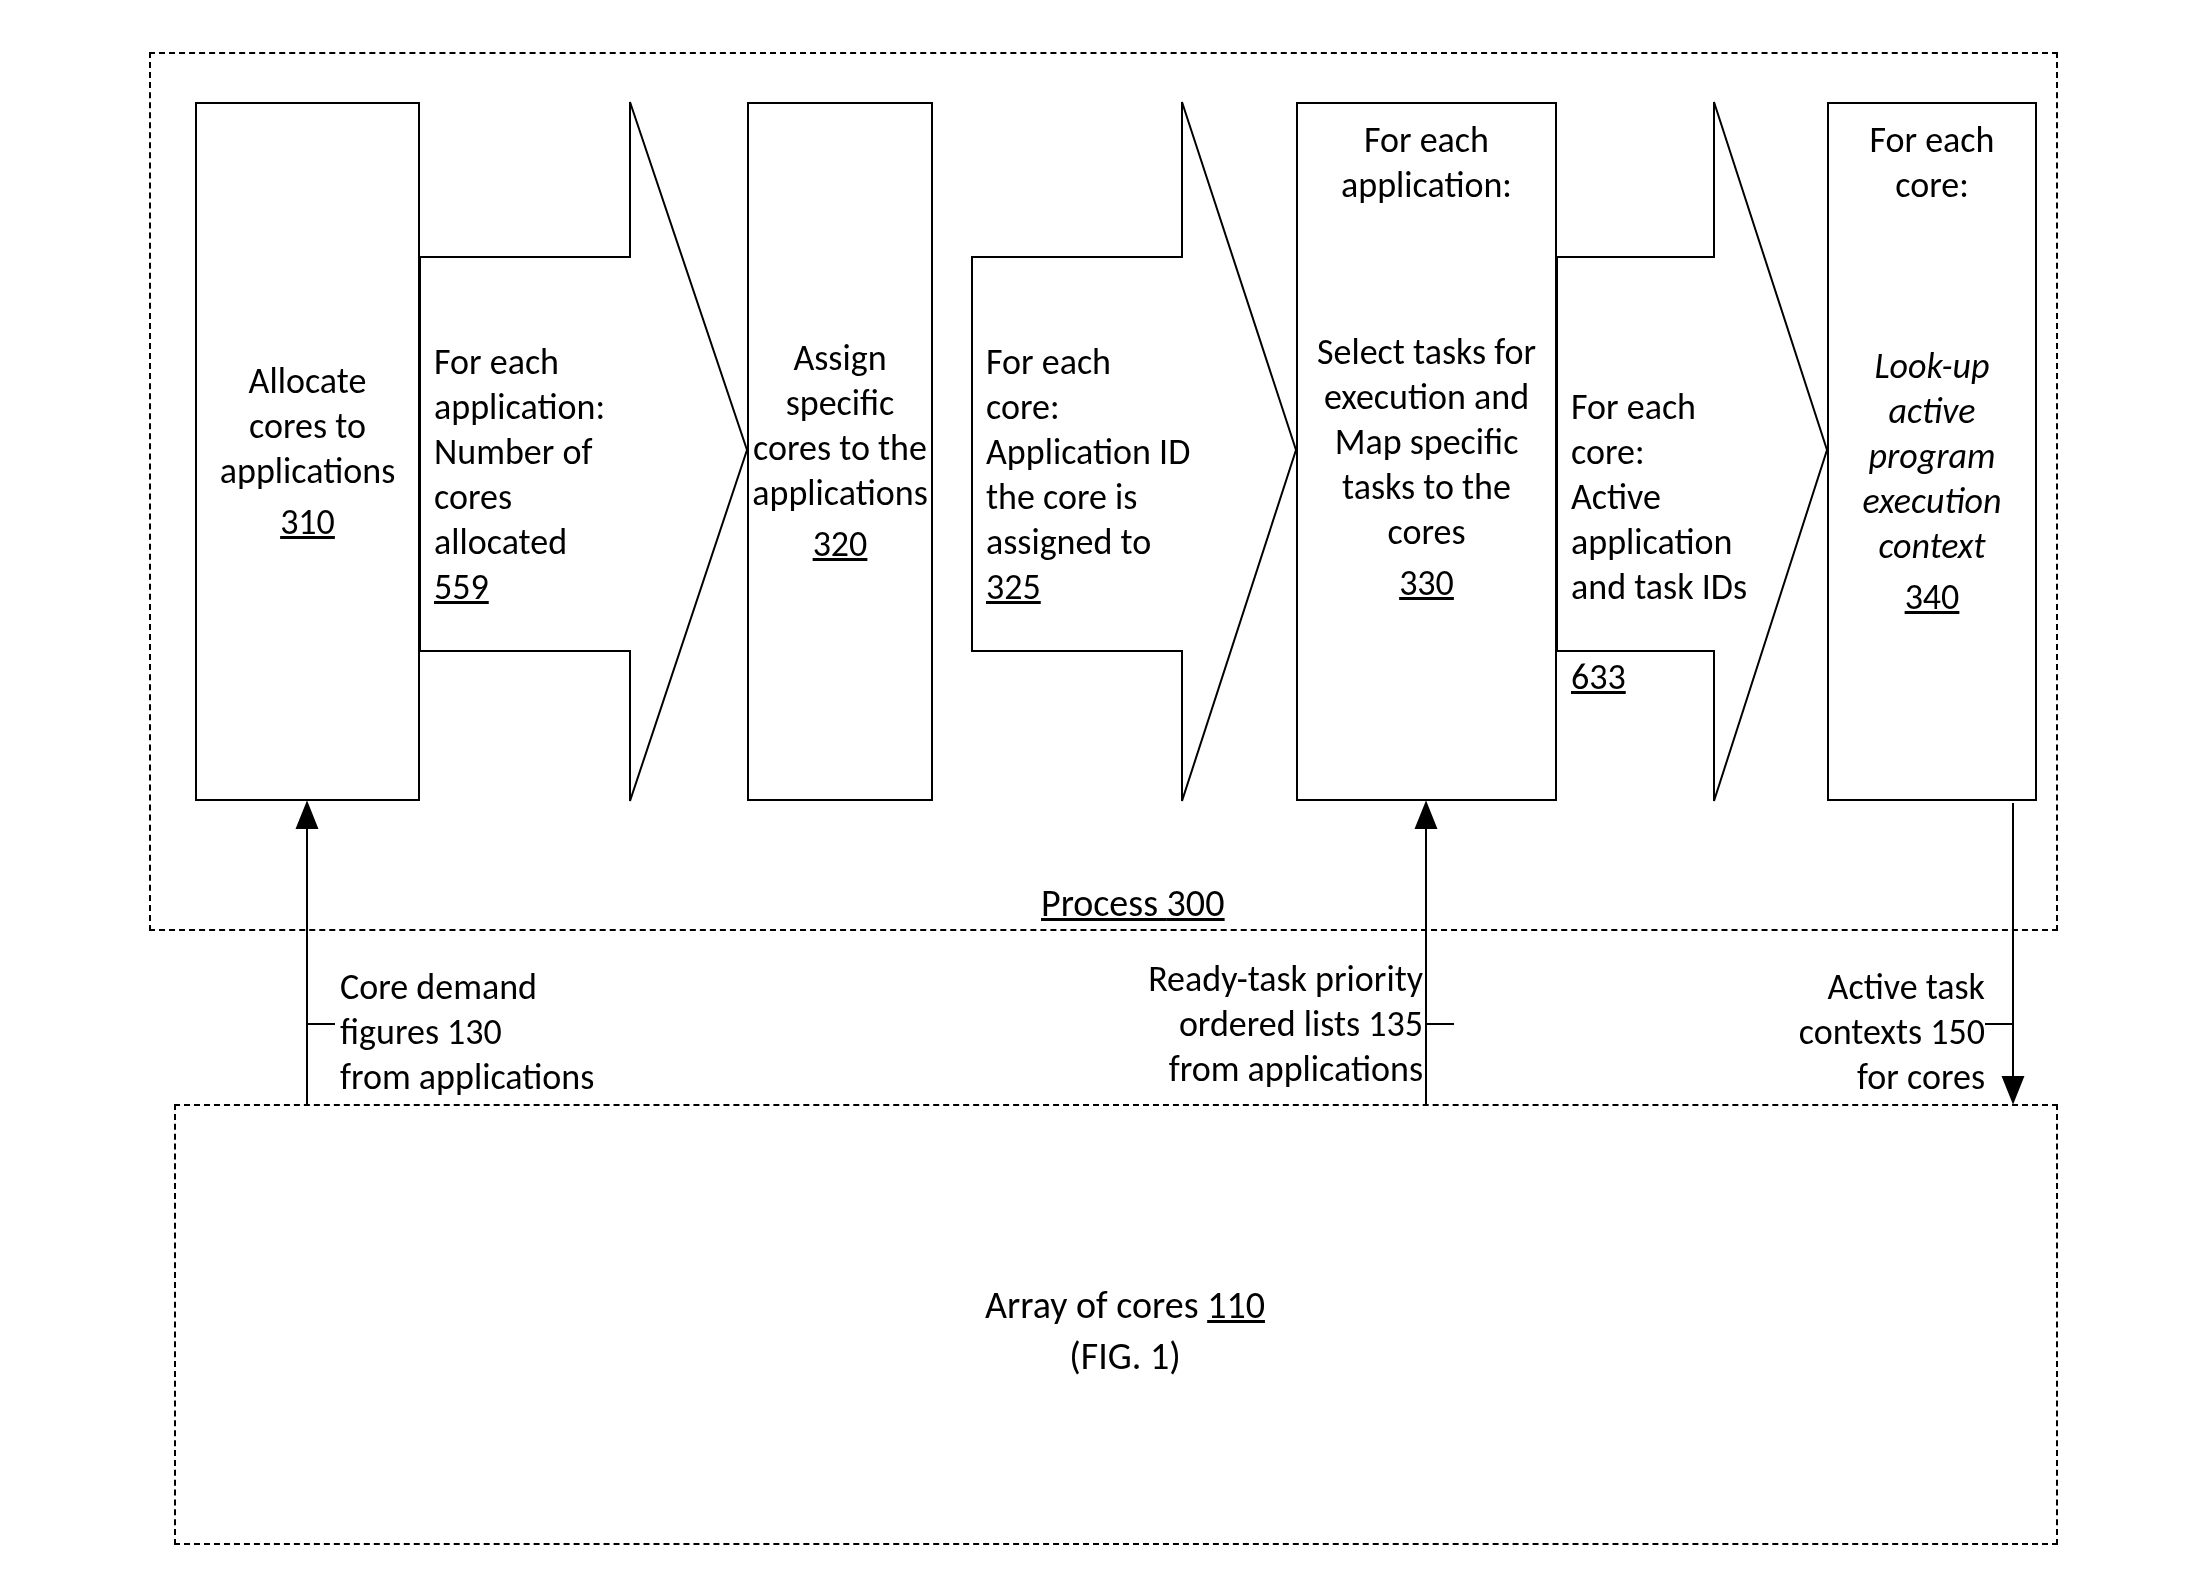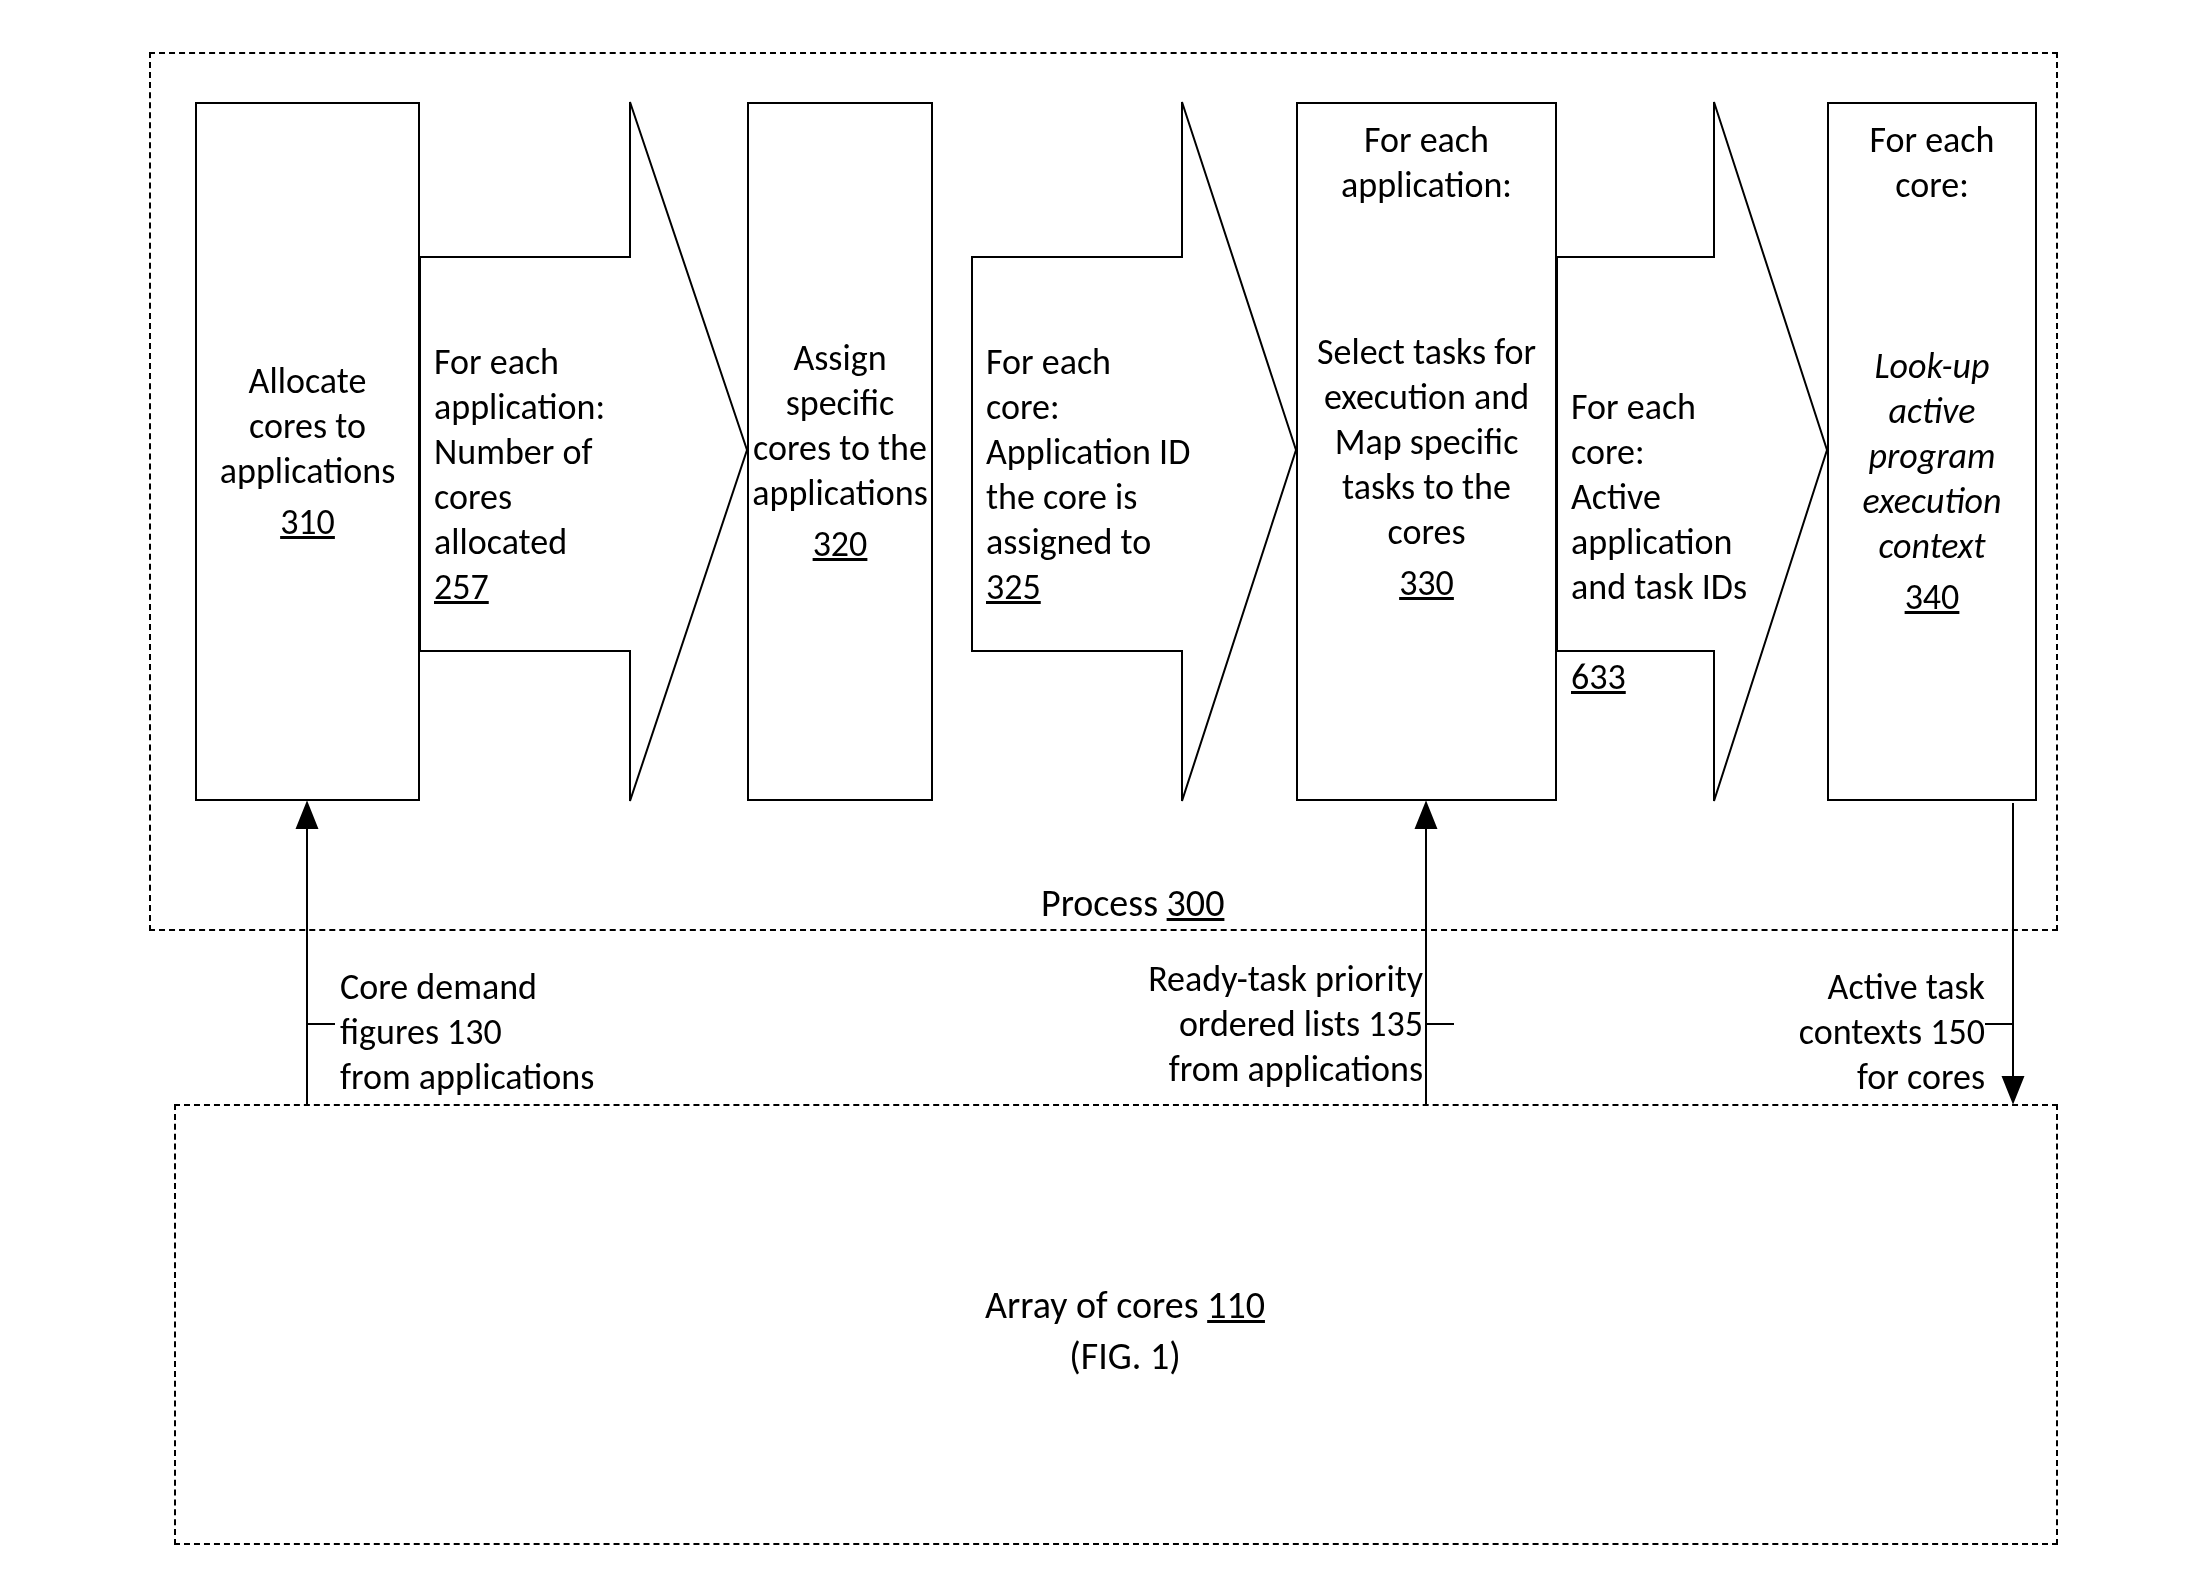--- a/index.html
+++ b/index.html
@@ -11,21 +11,21 @@
   .step-box{position:absolute;border:2px solid #000;box-sizing:border-box;
             display:flex;flex-direction:column;align-items:center;justify-content:center;
             text-align:center;font-size:36px;line-height:1.25;padding:10px;}
   .step-box .ref{text-decoration:underline;margin-top:6px;}
   .small-header{position:absolute;top:14px;left:0;right:0;text-align:center;
                 font-size:36px;line-height:1.25;}
 
   .arrow-text{position:absolute;font-size:36px;line-height:1.25;}
   .arrow-text .ref{text-decoration:underline;}
 
-  .proc-label{position:absolute;font-size:38px;}
+  .proc-label{position:absolute;font-size:38px;text-decoration:underline;}
   .proc-label .ref{text-decoration:underline;}
 
   .below-label{position:absolute;font-size:36px;line-height:1.25;text-align:left;}
 
   .array-label{position:absolute;text-align:center;font-size:38px;line-height:1.35;}
   .array-label .ref{text-decoration:underline;}
 
   .svglayer{position:absolute;left:0;top:0;}
 </style>
 </head>
@@ -82,21 +82,21 @@
       <polygon points="2013,1102 2003,1077 2023,1077"></polygon>
     </g>
 
     <line x1="307" y1="1024" x2="335" y2="1024" stroke="#000" stroke-width="2"></line>
     <line x1="1426" y1="1024" x2="1454" y2="1024" stroke="#000" stroke-width="2"></line>
     <line x1="1985" y1="1024" x2="2013" y2="1024" stroke="#000" stroke-width="2"></line>
   </svg>
 
   <div class="arrow-text" style="left:434px;top:340px;width:205px;">
     <div>For each application: Number of cores allocated</div>
-    <div class="ref">257</div>
+    <div class="ref">559</div>
   </div>
 
   <div class="arrow-text" style="left:986px;top:340px;width:205px;">
     <div>For each core: Application ID the core is assigned to</div>
     <div class="ref">325</div>
   </div>
 
   <div class="arrow-text" style="left:1571px;top:340px;width:190px;white-space:pre-line;">
     <div>For each core:
 Active application and task IDs</div>

